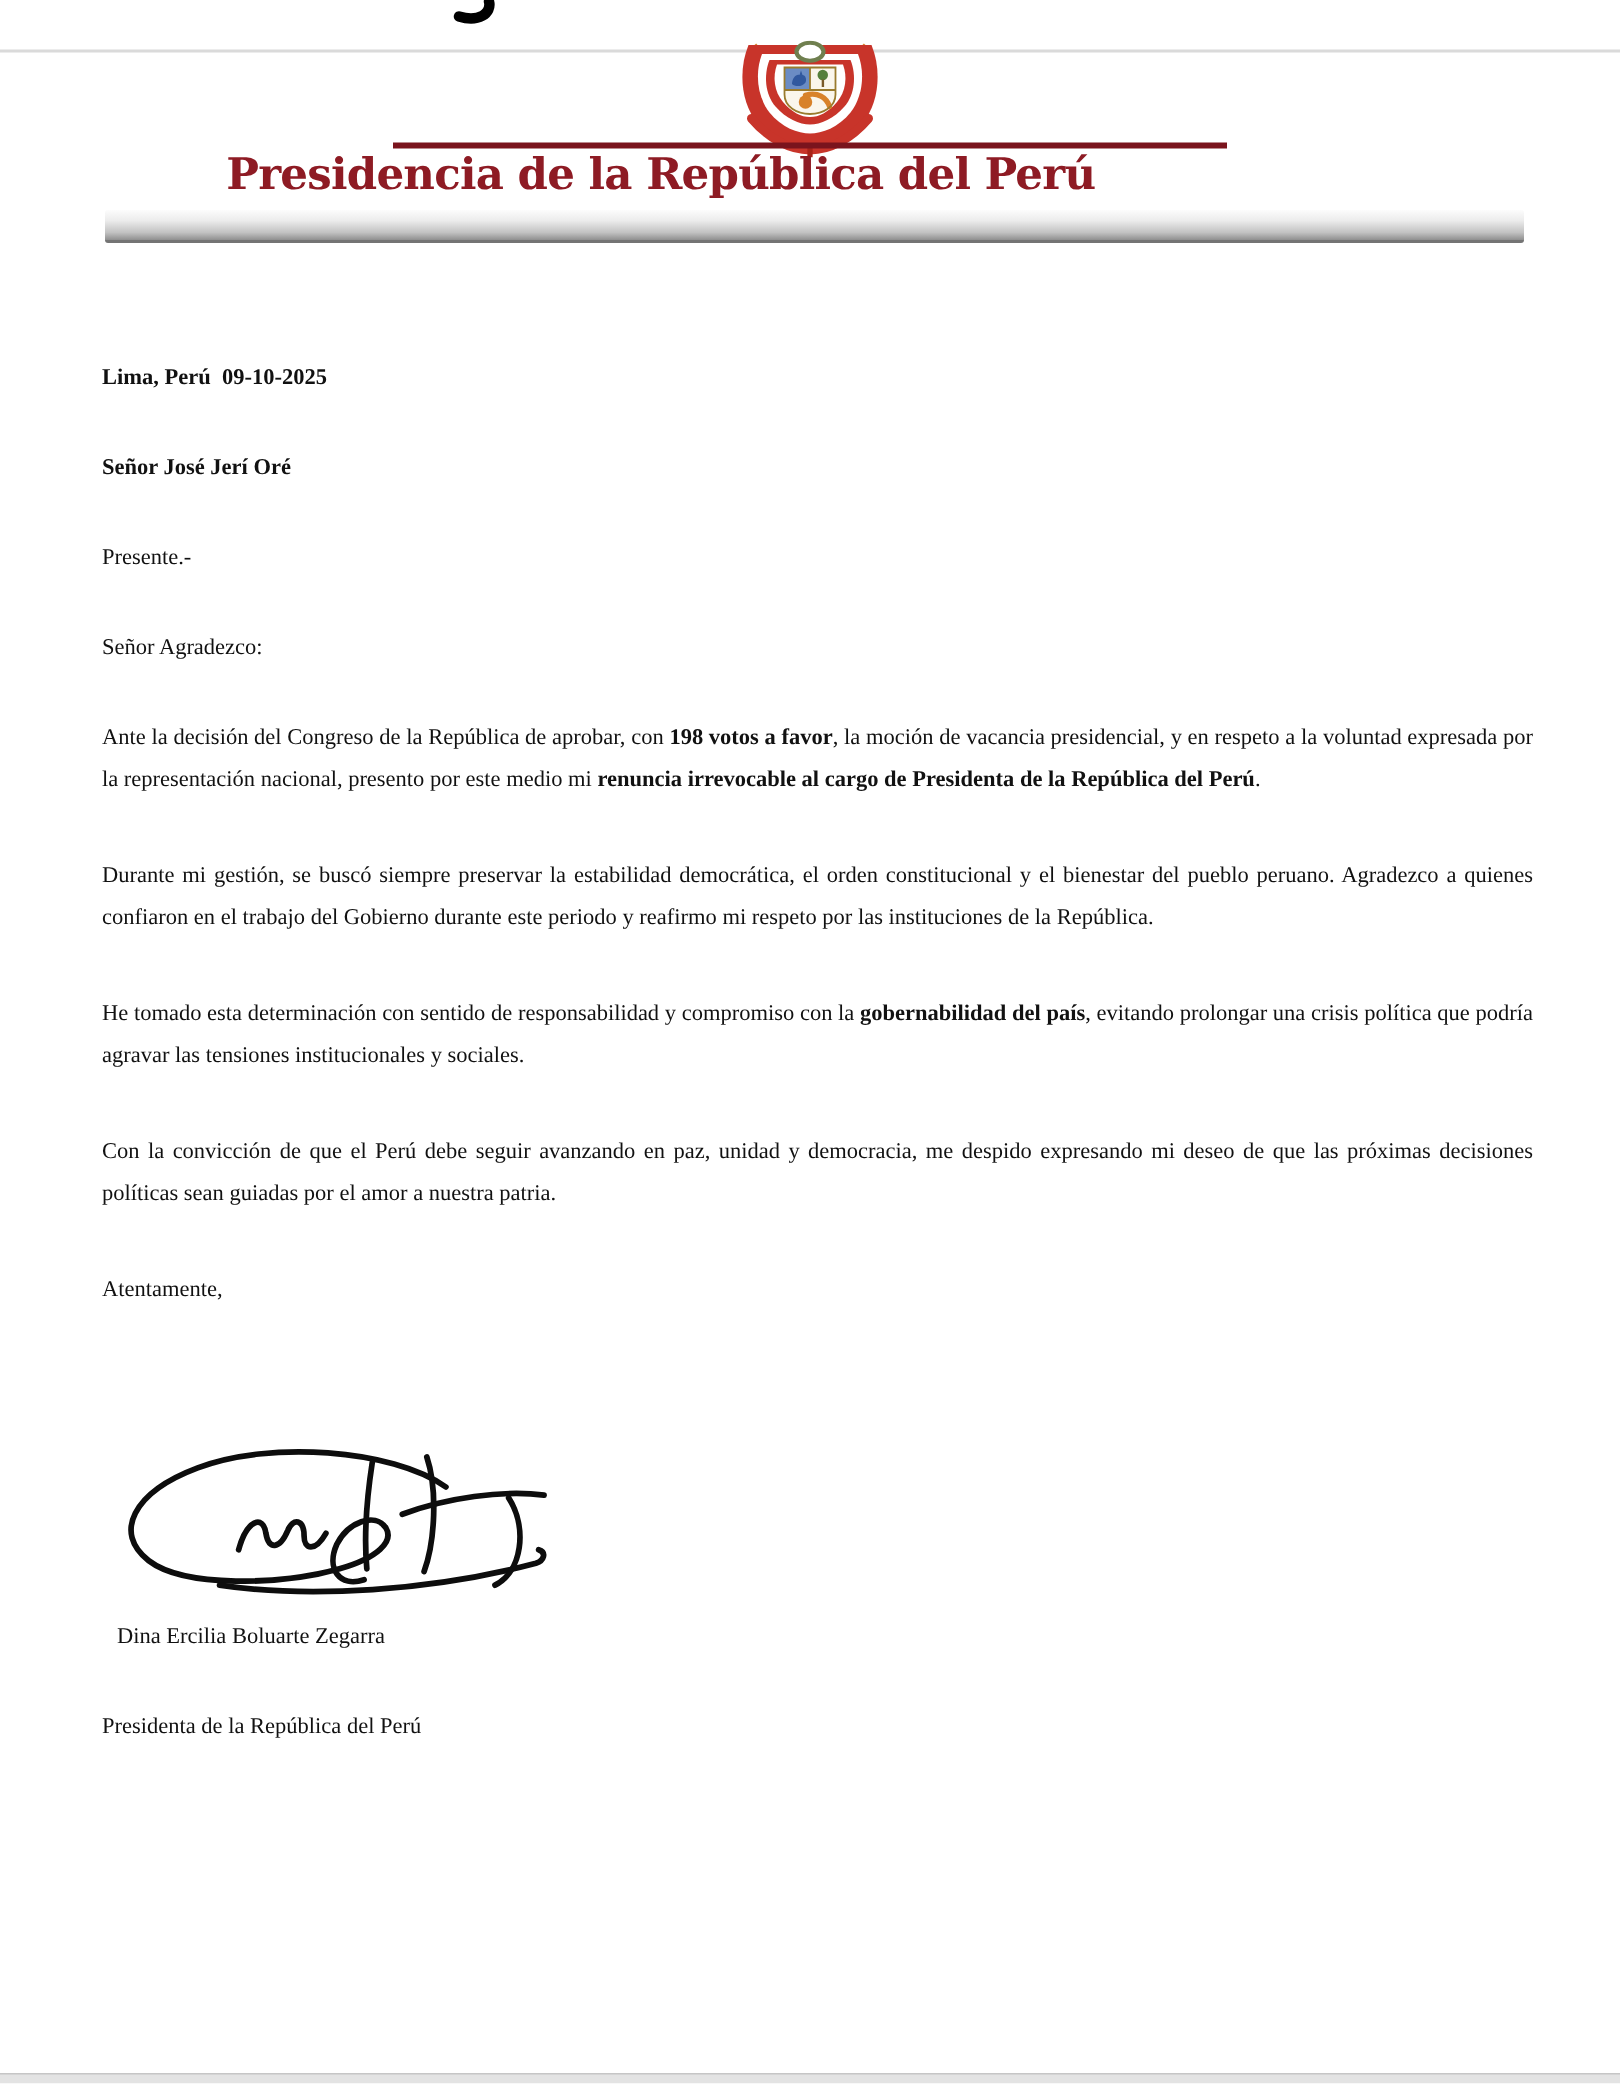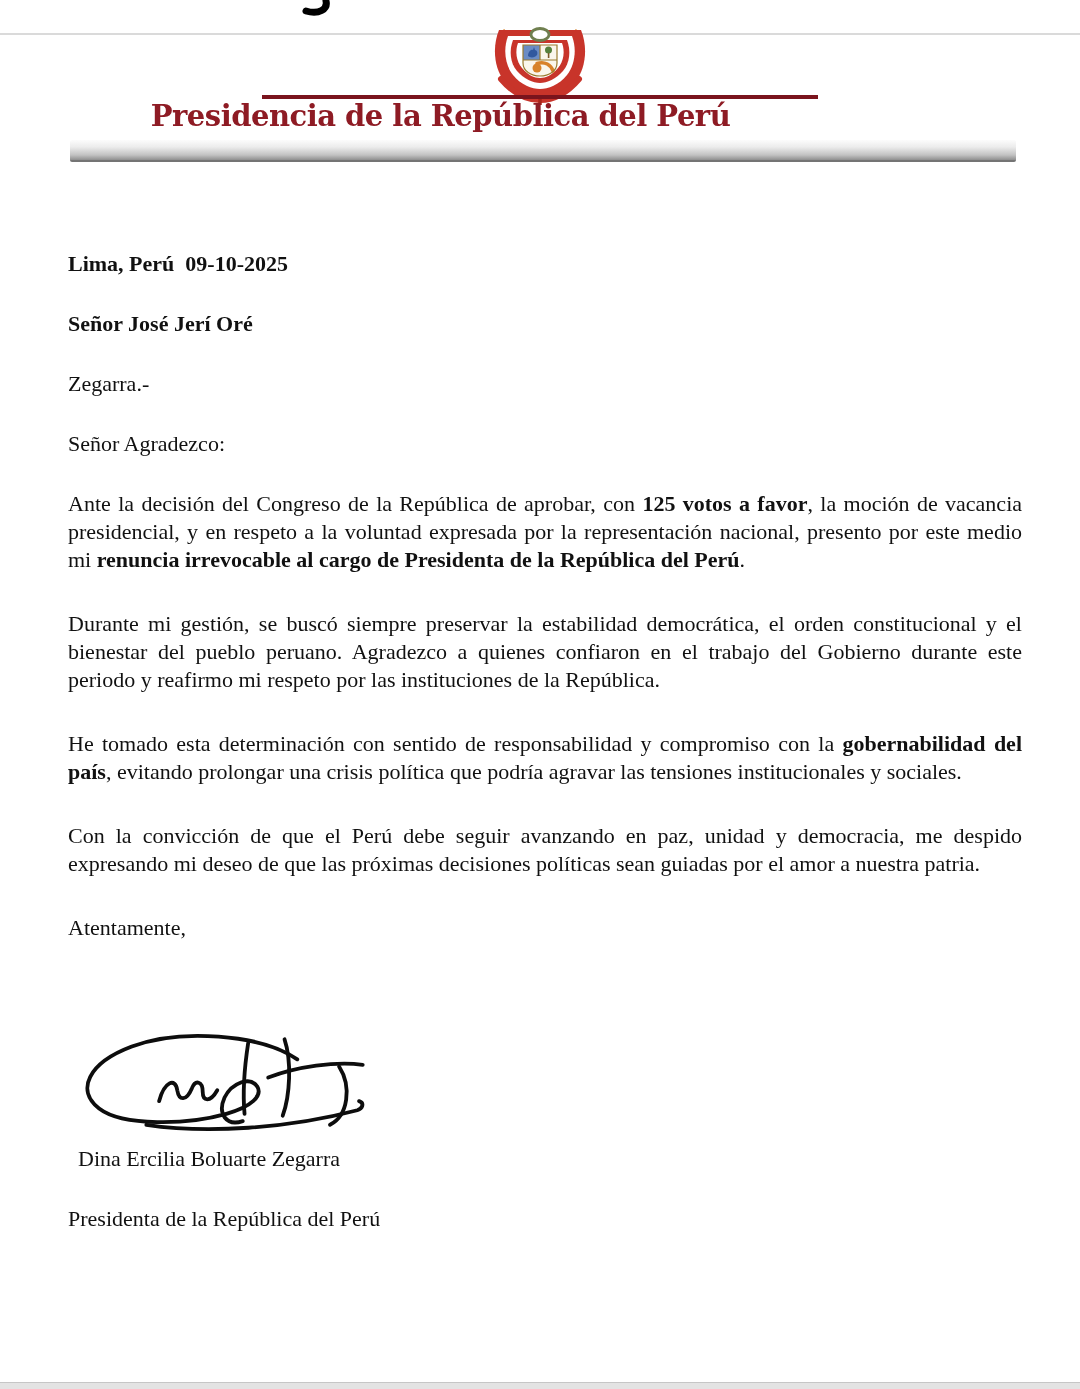--- a/index.html
+++ b/index.html
@@ -24,22 +24,22 @@
     font-weight:bold;font-size:29px;letter-spacing:-0.5px;
     color:var(--title_red,#8e1b24);
   }
   .lh-band{
     position:absolute;left:70px;top:140px;width:946px;height:20px;
     background:linear-gradient(to bottom,#fcfcfc 0%,#ececec 35%,#c2c2c2 75%,#8f8f8f 100%);
     border-bottom:2px solid #747474;border-radius:2px;
   }
   
   .letter-body{
-    position:absolute;left:68px;top:250px;width:954px;
-    font-size:22px;line-height:28px;
+    position:absolute;left:68px;top:238px;width:954px;
+    font-size:15px;line-height:28px;
   }
   .letter-body p{margin:0 0 32px 0;}
   .b, .bold{font-weight:bold;}
   .dateline{white-space:pre;}
   .para{text-align:justify;margin:0 0 36px 0 !important;}
   .closing{margin-bottom:0 !important;}
   .signature{display:block;margin:88px 0 0 2px;width:300px;height:105px;}
   .signer-name{margin:10px 0 0 10px !important;font-weight:normal;}
   .signer-title{margin:32px 0 0 0 !important;}
   
@@ -90,25 +90,25 @@
       <path d="M53 70 V78" stroke="#a82318" stroke-width="3.5"></path>
     </svg>
     <div class="red-rule"></div>
     <h1 class="lh-title">Presidencia de la República del Perú</h1>
     <div class="lh-band"></div>
   </header>
 
   <main class="letter-body">
     <p class="dateline bold">Lima, Perú  09-10-2025</p>
     <p class="bold">Señor José Jerí Oré</p>
-    <p>Zegarra.-</p>
+    <p>Presente.-</p>
     <p>Señor Agradezco:</p>
 
     <div id="paragraphs">
-        <p class="para"><span>Ante la decisión del Congreso de la República de aprobar, con </span><span class="b">125 votos a favor</span><span>, la moción de vacancia presidencial, y en respeto a la voluntad expresada por la representación nacional, presento por este medio mi </span><span class="b">renuncia irrevocable al cargo de Presidenta de la República del Perú</span><span>.</span></p>
+        <p class="para"><span>Ante la decisión del Congreso de la República de aprobar, con </span><span class="b">198 votos a favor</span><span>, la moción de vacancia presidencial, y en respeto a la voluntad expresada por la representación nacional, presento por este medio mi </span><span class="b">renuncia irrevocable al cargo de Presidenta de la República del Perú</span><span>.</span></p>
         <p class="para"><span>Durante mi gestión, se buscó siempre preservar la estabilidad democrática, el orden constitucional y el bienestar del pueblo peruano. Agradezco a quienes confiaron en el trabajo del Gobierno durante este periodo y reafirmo mi respeto por las instituciones de la República.</span></p>
         <p class="para"><span>He tomado esta determinación con sentido de responsabilidad y compromiso con la </span><span class="b">gobernabilidad del país</span><span>, evitando prolongar una crisis política que podría agravar las tensiones institucionales y sociales.</span></p>
         <p class="para"><span>Con la convicción de que el Perú debe seguir avanzando en paz, unidad y democracia, me despido expresando mi deseo de que las próximas decisiones políticas sean guiadas por el amor a nuestra patria.</span></p>
       </div>
 
     <p class="closing">Atentamente,</p>
 
     <svg class="signature" viewBox="0 0 330 115">
       <g fill="none" stroke="#0d0d0d" stroke-width="4.2" stroke-linecap="round">
         <path d="M250 32 C210 4 120 -2 68 18 C20 36 6 66 32 86 C58 106 130 104 172 92 C200 84 212 72 206 62 C198 50 178 58 170 74 C162 92 172 106 190 100"></path>

